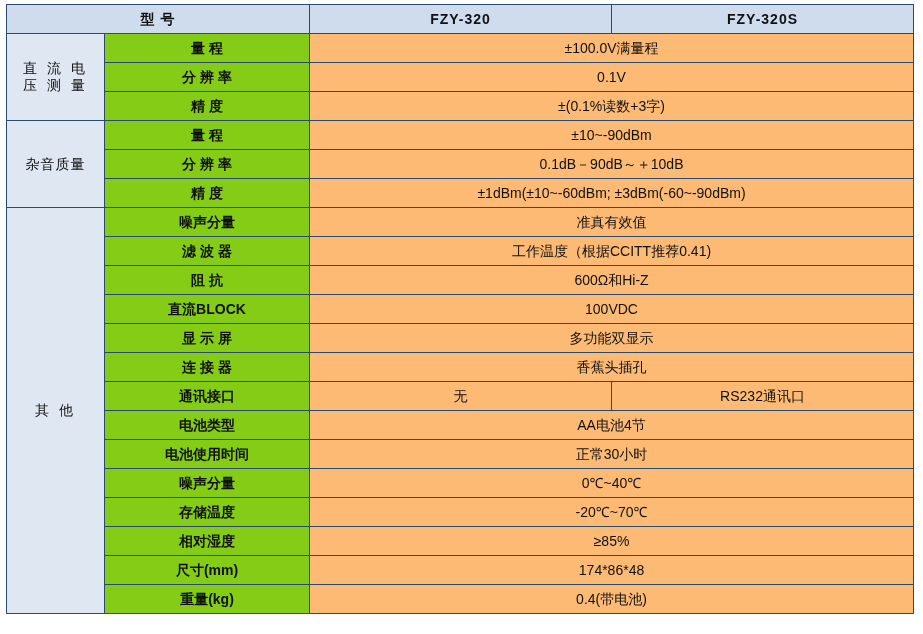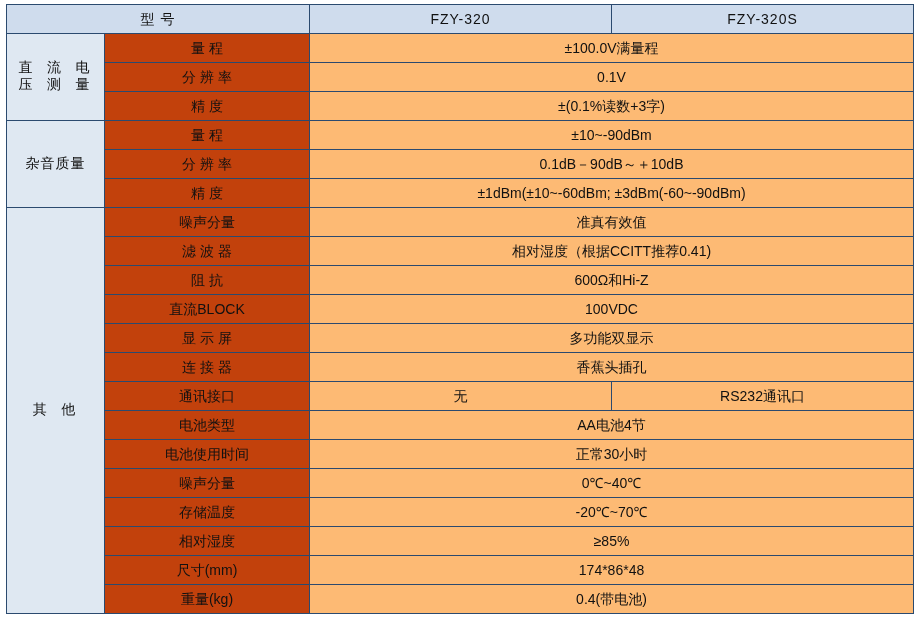--- a/index.html
+++ b/index.html
@@ -28,34 +28,34 @@
     border: 1px solid #2b4a6f;
     font-size: 14px;
     text-align: center;
     vertical-align: middle;
     padding: 0;
     height: 28px;
     line-height: 1.2;
   }
   .hdr {
     background: #cfdced;
-    font-weight: normal;
+    font-weight: bold;
     font-size: 15px;
     height: 34px;
     letter-spacing: 1px;
   }
   .grp {
     background: #dfe8f2;
     font-size: 14px;
     letter-spacing: 1px;
-    font-family: Liberation Mono, monospace;
   }
   .lbl {
-    background: #c2410c;
+    background: #84cc16;
     font-size: 14px;
+    font-weight: bold;
   }
   .val {
     background: #fdba74;
     font-size: 14px;
   }
   .grp-tall {
     letter-spacing: 3px;
   }
   .grp-stack {
     line-height: 1.9;
@@ -112,21 +112,21 @@
         <td class="val" colspan="2">±1dBm(±10~-60dBm;  ±3dBm(-60~-90dBm)</td>
       </tr>
 
       <tr>
         <td class="grp grp-tall" rowspan="14">其    他</td>
         <td class="lbl">噪声分量</td>
         <td class="val" colspan="2">准真有效值</td>
       </tr>
       <tr>
         <td class="lbl">滤 波 器</td>
-        <td class="val" colspan="2">相对湿度（根据CCITT推荐0.41)</td>
+        <td class="val" colspan="2">工作温度（根据CCITT推荐0.41)</td>
       </tr>
       <tr>
         <td class="lbl">阻      抗</td>
         <td class="val" colspan="2">600Ω和Hi-Z</td>
       </tr>
       <tr>
         <td class="lbl">直流BLOCK</td>
         <td class="val" colspan="2">100VDC</td>
       </tr>
       <tr>

